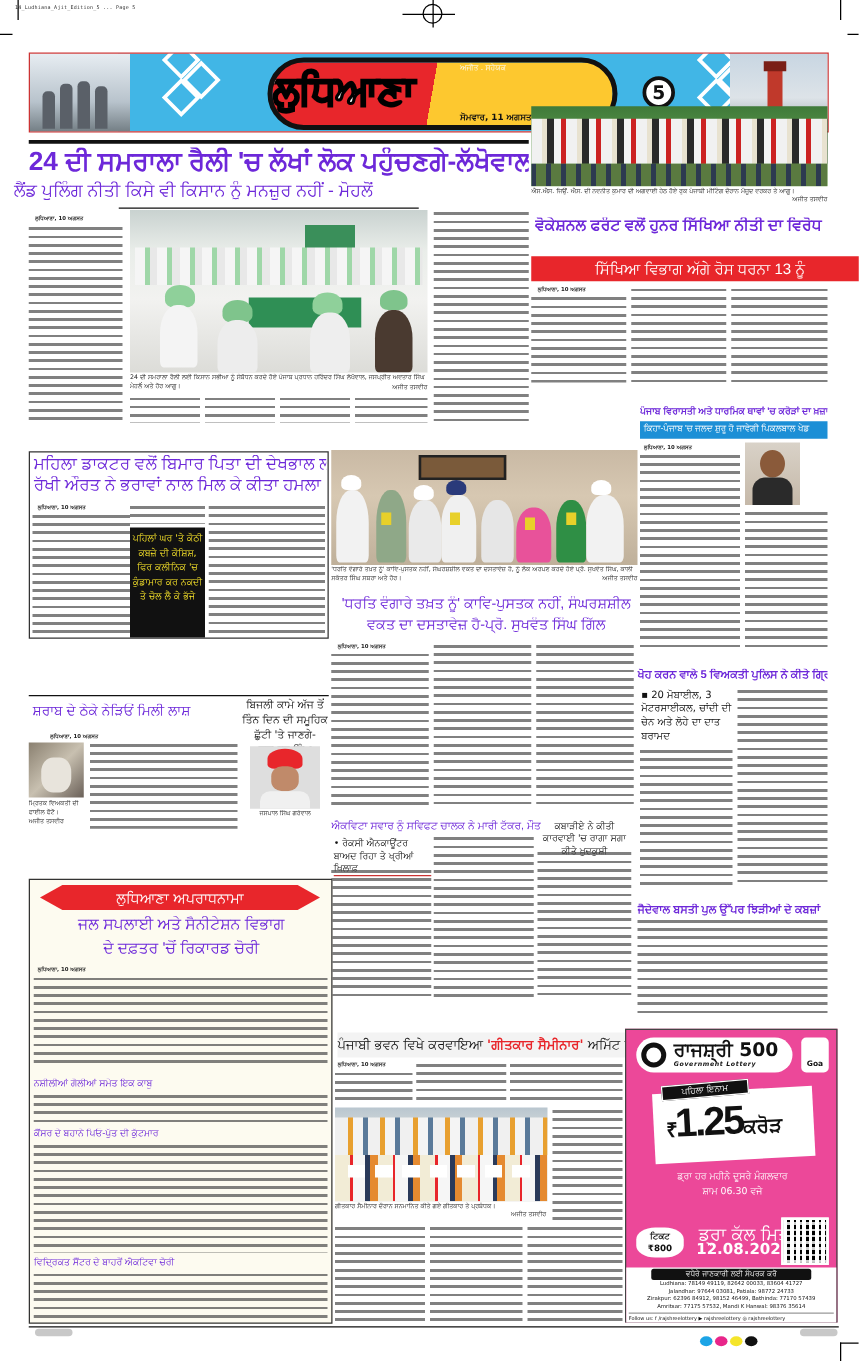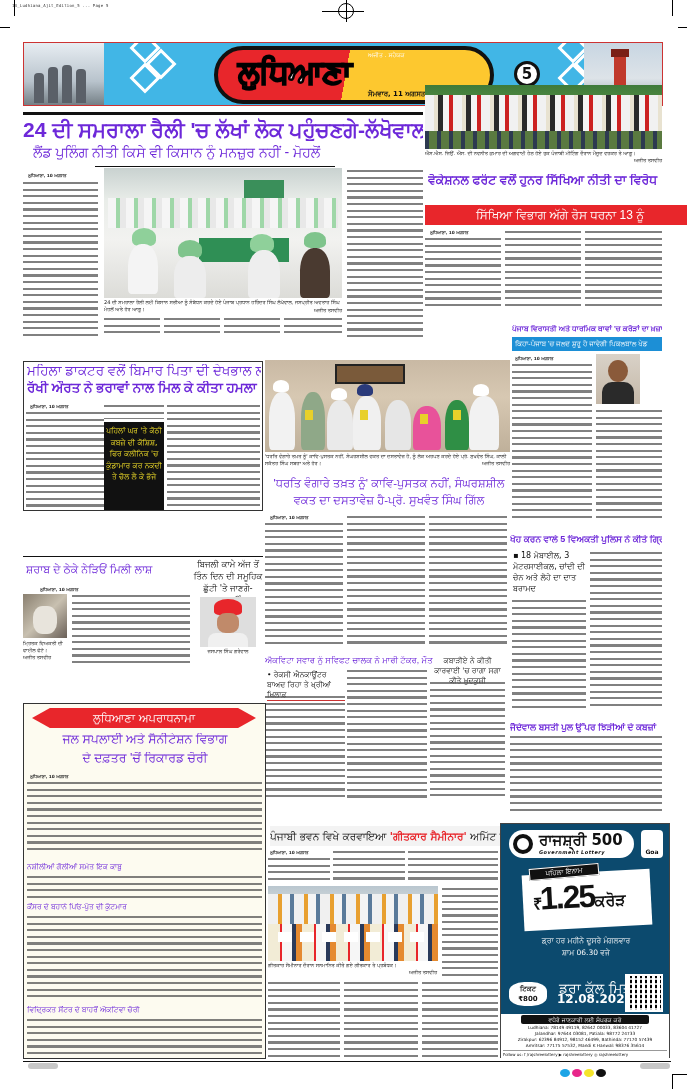--- a/index.html
+++ b/index.html
@@ -18,21 +18,21 @@
     background: linear-gradient(180deg,#e7edf2 0%,#b8c3cc 60%,#6f7a80 100%); }
   .mast-left-img .statue { position:absolute; bottom: 4px; width: 10px; height: 36px; background:#5a6068; border-radius:4px 4px 0 0; }
   .mast-right-img { right: 0; top: 0; width: 78px; height: 64px;
     background: linear-gradient(180deg,#c8d6e2 0%,#dde3e8 55%,#8e9aa0 100%); }
   .clock-tower { position:absolute; left: 30px; top: 12px; width: 12px; height: 52px; background:#c0392b; }
   .clock-tower:before { content:""; position:absolute; left:-3px; top:-6px; width:18px; height:8px; background:#7a1f16; }
   .pattern { top: 0; height: 64px; width: 90px; }
   .pattern span { position:absolute; width: 22px; height: 22px; border: 3px solid #fff; transform: rotate(45deg); }
   .pill { left: 190px; top: 3px; width: 280px; height: 58px; border-radius: 29px; border: 4px solid #111; overflow: hidden;
     background: linear-gradient(100deg,#e8262b 0%,#e8262b 47%,#fdc82f 47%,#fdc82f 100%); }
-  .pill-title { left: 20px; top: 3px; font-size: 32px; font-weight: bold; color: #fff; -webkit-text-stroke: 1.5px #000; font-family:"DejaVu Sans",sans-serif; letter-spacing:-1px; }
+  .pill-title { left: 0; top: 3px; font-size: 32px; font-weight: bold; color: #fff; -webkit-text-stroke: 1.5px #000; font-family:"DejaVu Sans",sans-serif; letter-spacing:-1px; }
   .pill-brand { left: 148px; top: 8px; font-size: 34px; font-weight: bold; color: #e8262b; -webkit-text-stroke: 1px #fff; letter-spacing:-1px;}
   .pill-tag { left: 150px; top: 1px; font-size: 6px; color:#fff; }
   .pill-date { left: 150px; top: 40px; font-size: 7px; color:#111; font-weight: bold; }
   .page-num { left: 490px; top: 18px; width: 26px; height: 26px; border-radius: 50%; border: 3px solid #111; background:#fff;
     font-size: 15px; font-weight: bold; text-align:center; line-height:20px; }
 
   
   .rule { background: #111; }
   .hl { font-family: "Liberation Sans Narrow","Liberation Sans",sans-serif; font-weight: bold; color: #6d28d9; line-height: 1.1; white-space: nowrap; overflow: hidden; }
   .body-text { font-size: 4.3px; line-height: 7.2px; color: #222; text-align: justify; overflow: hidden; }
@@ -41,21 +41,21 @@
   .caption { font-size: 5px; line-height: 7px; color: #222; overflow:hidden; }
   .byline { font-size: 5px; color:#222; text-align:right; }
   .photo { position:absolute; overflow:hidden; }
   .red-bar { background: #e8262b; color: #fff; text-align:center; font-weight: bold; }
   .blue-bar { background: #1c8fd6; color:#fff; font-weight:bold; }
   .box { border: 1px solid #333; }
   .person { position:absolute; border-radius: 45% 45% 10% 10%; }
   .turban { position:absolute; border-radius: 50% 50% 30% 30%; }
 
   
-  .lottery { left: 500px; top: 823px; width: 170px; height: 235px; background: #0c4a6e; color:#fff; border: 1px solid #444; padding-left: 46px; }
+  .lottery { left: 500px; top: 823px; width: 170px; height: 235px; background: #ec4899; color:#fff; border: 1px solid #444; padding-left: 46px; }
   .lot-logo { left: 8px; top: 6px; width: 125px; height: 28px; background:#fff; border-radius: 14px; color:#111; }
   .lot-logo .eye { position:absolute; left:4px; top:4px; width:20px; height:20px; border-radius:50%; border:4px solid #111; }
   .lot-name { position:absolute; left: 30px; top: 1px; font-size: 15px; font-weight:bold; }
   .lot-sub { position:absolute; left: 30px; top: 19px; font-size: 5px; font-style: italic; font-weight:bold; letter-spacing:.5px;}
   .lot-emblem { left: 140px; top: 6px; width: 22px; height: 28px; background:#fff; border-radius: 4px; color:#111; font-size:6px; text-align:center; padding-top:18px; font-weight:bold;}
   .lot-card { left: 22px; top: 48px; width: 128px; height: 56px; background:#fff; transform: rotate(-3deg); color:#111; }
   .lot-ribbon { left: 28px; top: 42px; width: 70px; height: 12px; background:#111; color:#fff; font-size:7px; border:1px solid #fff; transform: rotate(-5deg); text-align:center; line-height:10px; }
   .lot-prize { position:absolute; left: 10px; top: 6px; font-size: 32px; font-weight: bold; letter-spacing: -2px; font-family:"Liberation Sans",sans-serif;}
   .lot-draw { left: 0; width: 170px; text-align:center; font-size: 7.5px; }
   .lot-ticket { left: 8px; top: 158px; width: 38px; height: 24px; background:#fff; color:#111; border-radius: 40%; font-size:7px; text-align:center; line-height: 10px; padding-top: 2px; font-weight:bold;}
@@ -106,21 +106,21 @@
     <div class="abs pill-date">ਸੋਮਵਾਰ, 11 ਅਗਸਤ 2025</div>
   </div>
   <div class="abs page-num">5</div>
   <div class="abs mast-right-img">
     <div class="clock-tower"></div>
   </div>
 </div>
 
 <div class="abs rule" style="left:23px;top:112px;width:400px;height:3px"></div>
 <div class="abs hl" style="left:23px;top:118px;width:400px;font-size:21px">24 ਦੀ ਸਮਰਾਲਾ ਰੈਲੀ 'ਚ ਲੱਖਾਂ ਲੋਕ ਪਹੁੰਚਣਗੇ-ਲੱਖੋਵਾਲ</div>
-<div class="abs hl" style="left:33px;top:145px;width:400px;font-size:14px;font-weight:normal">ਲੈਂਡ ਪੂਲਿੰਗ ਨੀਤੀ ਕਿਸੇ ਵੀ ਕਿਸਾਨ ਨੂੰ ਮਨਜ਼ੂਰ ਨਹੀਂ - ਮੋਹਲੋਂ</div>
+<div class="abs hl" style="left:11px;top:145px;width:400px;font-size:14px;font-weight:normal">ਲੈਂਡ ਪੂਲਿੰਗ ਨੀਤੀ ਕਿਸੇ ਵੀ ਕਿਸਾਨ ਨੂੰ ਮਨਜ਼ੂਰ ਨਹੀਂ - ਮੋਹਲੋਂ</div>
 <div class="abs rule" style="left:95px;top:166px;width:240px;height:1px"></div>
 
 <div class="abs body-text" style="left:28px;top:172px;width:70px;font-weight:bold">ਲੁਧਿਆਣਾ, 10 ਅਗਸਤ</div>
 <div class="lines" style="left:23px;top:180px;width:75px;height:158px"></div>
 <div class="photo" style="left:104px;top:168px;width:238px;height:130px;background:linear-gradient(180deg,#c9d2d0 0%,#e9ede9 25%,#f2f2f0 55%,#dcdcd8 100%)">
   <div class="abs" style="left:140px;top:12px;width:40px;height:20px;background:#3a8f5a"></div>
   <div class="abs" style="left:95px;top:70px;width:90px;height:24px;background:#2f8f55"></div>
   <div class="turban" style="left:28px;top:60px;width:24px;height:18px;background:#8fd09a"></div>
   <div class="person" style="left:24px;top:76px;width:30px;height:50px;background:#f4f4f4"></div>
   <div class="turban" style="left:74px;top:72px;width:24px;height:18px;background:#7fc48c"></div>
@@ -157,31 +157,31 @@
 <div class="abs body-text" style="left:515px;top:355px;width:80px;font-weight:bold">ਲੁਧਿਆਣਾ, 10 ਅਗਸਤ</div>
 <div class="lines" style="left:512px;top:362px;width:80px;height:158px"></div>
 <div class="photo" style="left:596px;top:354px;width:44px;height:50px;background:linear-gradient(180deg,#d9d2c8,#c5b8a8)">
   <div class="abs" style="left:12px;top:6px;width:20px;height:22px;border-radius:50%;background:#8a5a3a"></div>
   <div class="abs" style="left:6px;top:28px;width:32px;height:22px;background:#2a2a2a;border-radius:10px 10px 0 0"></div>
 </div>
 <div class="lines" style="left:596px;top:408px;width:66px;height:112px"></div>
 
 <div class="abs hl" style="left:510px;top:535px;width:152px;font-size:9px">ਖੋਹ ਕਰਨ ਵਾਲੇ 5 ਵਿਅਕਤੀ ਪੁਲਿਸ ਨੇ ਕੀਤੇ ਗ੍ਰਿਫ਼ਤਾਰ</div>
 <div class="abs" style="left:513px;top:550px;width:72px;font-size:8px;line-height:11px;color:#111">
-  <span>▪ </span><span>18 ਮੋਬਾਈਲ, 3 ਮੋਟਰਸਾਈਕਲ, ਚਾਂਦੀ ਦੀ ਚੇਨ ਅਤੇ ਲੋਹੇ ਦਾ ਦਾਤ ਬਰਾਮਦ</span>
+  <span>▪ </span><span>20 ਮੋਬਾਈਲ, 3 ਮੋਟਰਸਾਈਕਲ, ਚਾਂਦੀ ਦੀ ਚੇਨ ਅਤੇ ਲੋਹੇ ਦਾ ਦਾਤ ਬਰਾਮਦ</span>
 </div>
 <div class="lines" style="left:512px;top:598px;width:74px;height:110px"></div>
 <div class="lines" style="left:590px;top:550px;width:72px;height:158px"></div>
 
 <div class="abs hl" style="left:510px;top:723px;width:152px;font-size:9px">ਜੈਦੇਵਾਲ ਬਸਤੀ ਪੁਲ ਉੱਪਰ ਝਿੜੀਆਂ ਦੇ ਕਬਜ਼ਾਂ</div>
 <div class="lines" style="left:510px;top:734px;width:152px;height:80px"></div>
 
 <div class="abs box" style="left:23px;top:361px;width:240px;height:150px"></div>
 <div class="abs hl" style="left:27px;top:364px;width:234px;font-size:13.5px;font-weight:normal">ਮਹਿਲਾ ਡਾਕਟਰ ਵਲੋਂ ਬਿਮਾਰ ਪਿਤਾ ਦੀ ਦੇਖਭਾਲ ਲਈ</div>
-<div class="abs hl" style="left:27px;top:381px;width:234px;font-size:13.5px;font-weight:bold">ਰੱਖੀ ਔਰਤ ਨੇ ਭਰਾਵਾਂ ਨਾਲ ਮਿਲ ਕੇ ਕੀਤਾ ਹਮਲਾ</div>
+<div class="abs hl" style="left:27px;top:381px;width:234px;font-size:13.5px;font-weight:normal">ਰੱਖੀ ਔਰਤ ਨੇ ਭਰਾਵਾਂ ਨਾਲ ਮਿਲ ਕੇ ਕੀਤਾ ਹਮਲਾ</div>
 <div class="abs body-text" style="left:30px;top:403px;width:70px;font-weight:bold">ਲੁਧਿਆਣਾ, 10 ਅਗਸਤ</div>
 <div class="lines" style="left:26px;top:410px;width:78px;height:98px"></div>
 <div class="abs" style="left:104px;top:422px;width:60px;height:88px;background:#111;color:#f7e32a;font-size:7.5px;line-height:11.5px;text-align:center;padding:3px 2px;overflow:hidden">
   <span>ਪਹਿਲਾਂ ਘਰ 'ਤੇ ਕੋਠੀ ਕਬਜ਼ੇ ਦੀ ਕੋਸ਼ਿਸ਼, ਫਿਰ ਕਲੀਨਿਕ 'ਚ ਕੁੰਡਾਮਾਰ ਕਰ ਨਕਦੀ ਤੇ ਚੋਲ ਲੈ ਕੇ ਭੱਜੇ</span>
 </div>
 <div class="lines" style="left:104px;top:403px;width:60px;height:16px"></div>
 <div class="lines" style="left:167px;top:403px;width:93px;height:104px"></div>
 
 <div class="photo" style="left:265px;top:360px;width:245px;height:92px;background:linear-gradient(180deg,#c9b9a4 0%,#d7c8b2 40%,#bfb09a 100%)">
   <div class="abs" style="left:70px;top:4px;width:70px;height:20px;background:#7a5a3a;border:2px solid #222"></div>

